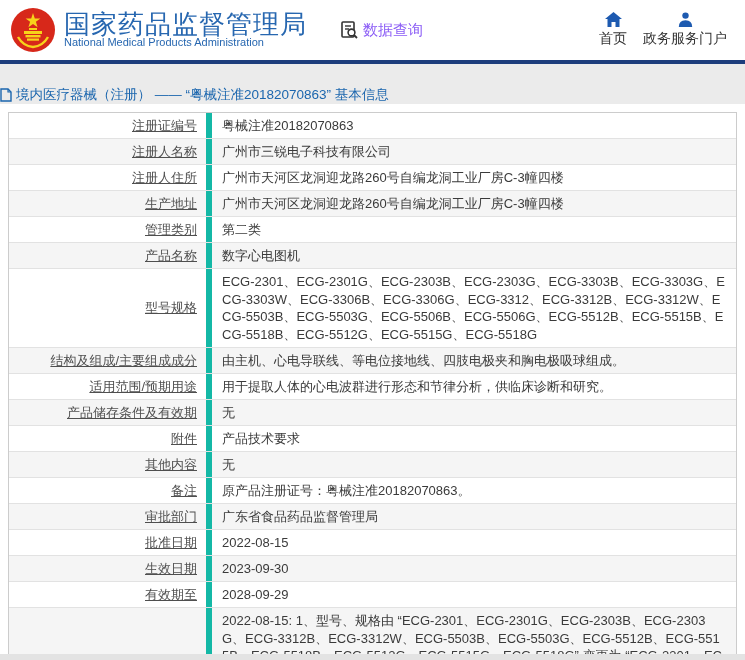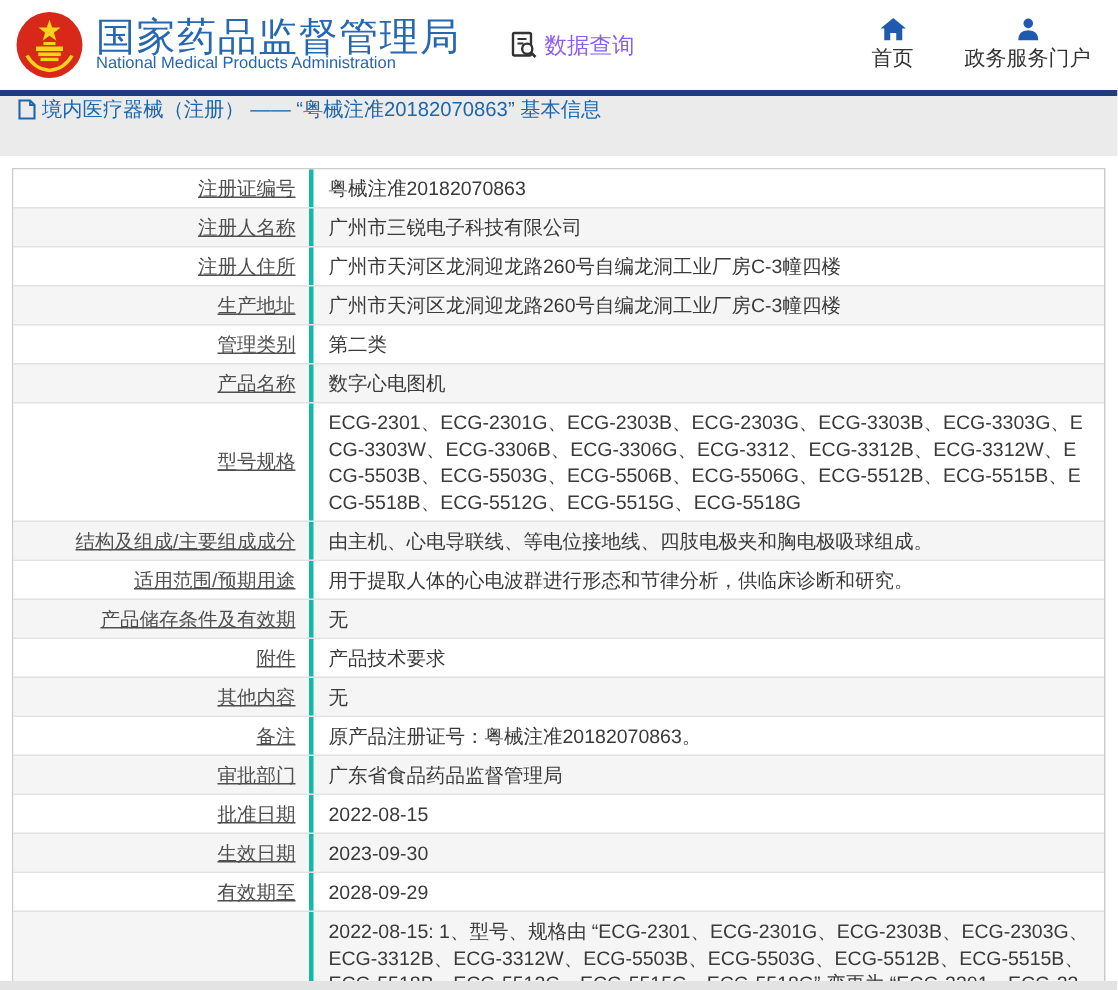--- a/index.html
+++ b/index.html
@@ -9,41 +9,41 @@
 
   
   .header { height:60px; display:flex; align-items:center; background:#fff; padding:0 18px 0 10px; }
   .logo-block { display:flex; align-items:center; }
   .emblem { width:46px; height:46px; flex:0 0 auto; }
   .org-names { margin-left:8px; }
   .org-zh { color:#2767b0; font-size:26px; font-weight:normal; letter-spacing:1px; line-height:24px; }
   .org-en { color:#2767b0; font-size:11px; line-height:13px; }
   .section-tab { display:flex; align-items:center; margin-left:32px; cursor:pointer; }
   .section-tab .label { font-size:15px; color:#8b5cf6; margin-left:4px; }
-  .top-nav { margin-left:auto; display:flex; gap:34px; }
+  .top-nav { margin-left:auto; display:flex; gap:16px; }
   .nav-item { display:flex; flex-direction:column; align-items:center; cursor:pointer; }
   .nav-item .nav-label { font-size:14px; color:#333; margin-top:3px; white-space:nowrap; }
 
   
   .navy-bar { height:4px; background:#1d3d7c; width:100%; }
 
   
-  .breadcrumb-band { height:40px; background:#ebebeb; display:flex; align-items:flex-start; padding-left:12px; }
+  .breadcrumb-band { height:40px; background:#ebebeb; display:flex; align-items:flex-end; padding-left:0; }
   .breadcrumb { display:flex; align-items:center; }
   .breadcrumb-text { color:#1b66ae; font-size:13.5px; margin-left:4px; }
 
   
   .table-wrap { margin:8px 8px 0 8px; border:1px solid #ccc; background:#fff; font-size:13px; }
   .trow { display:flex; border-top:1px solid #e2e2e2; background:#fff; }
   .trow:first-child { border-top:none; }
   .trow:nth-child(even) { background:#f5f5f5; }
   .tlabel { width:197px; flex:0 0 auto; text-align:right; color:#4f4f4f;
     padding:3px 9px 3px 4px; line-height:19px; display:flex; align-items:center;
     justify-content:flex-end;text-decoration:underline; }
-  .tvalue { flex:1; border-left:3px solid #14b8a6; color:#3a3a3a; padding:3px 10px 3px 10px;
+  .tvalue { flex:1; border-left:6px solid #14b8a6; color:#3a3a3a; padding:3px 10px 3px 10px;
     line-height:19px; display:flex; align-items:center; word-break:break-all;
     white-space:pre-line; }
   .trow.multiline .tlabel, .trow.multiline .tvalue { line-height:17.5px; padding-top:4px; padding-bottom:4px; }
 
   
   .footer-strip { position:absolute; bottom:0; left:0; width:100%; height:6px; background:#e3e3e3; }
 
   svg { display:block; }
 </style>
 </head>

